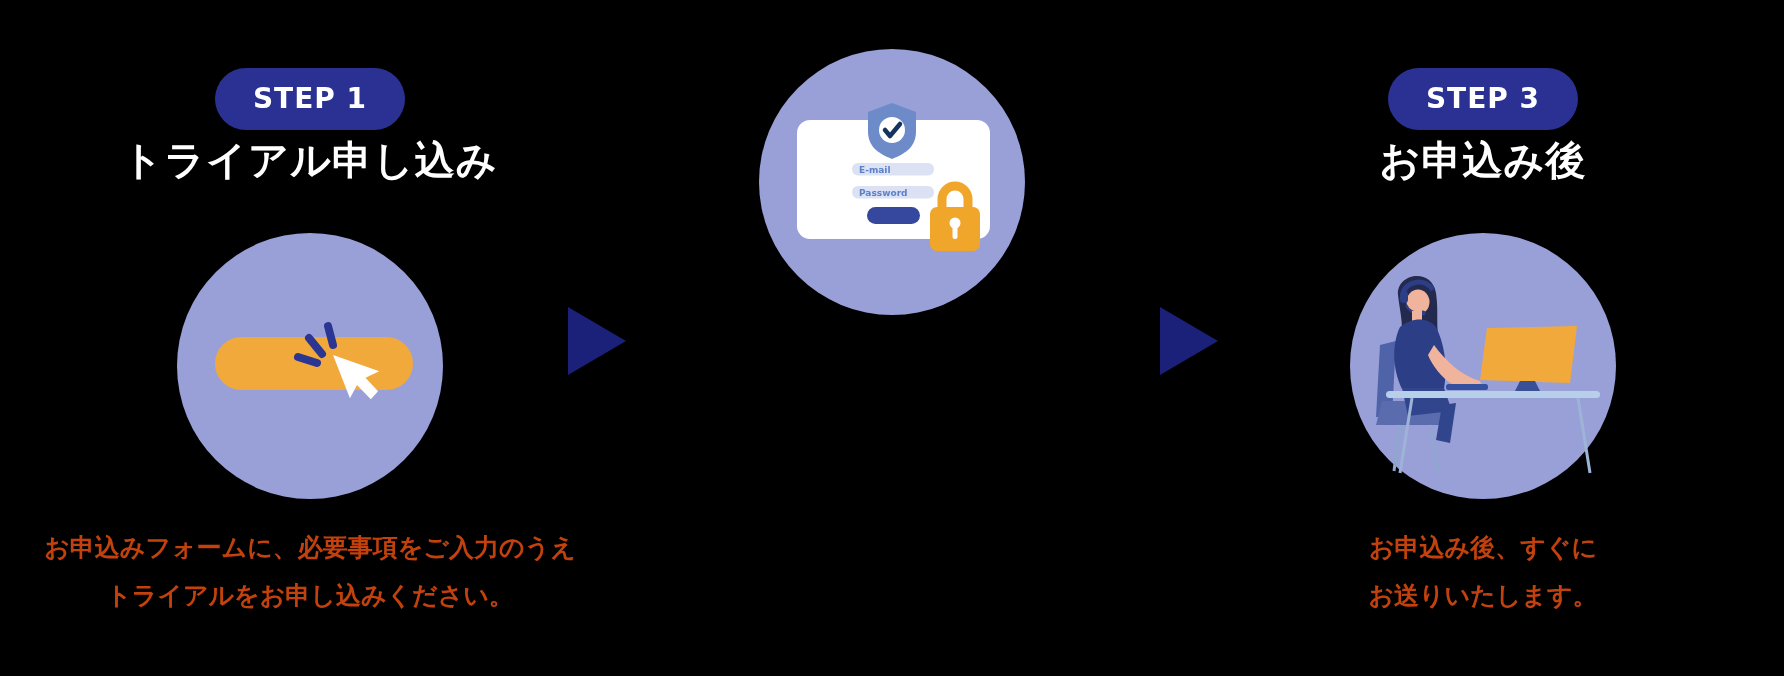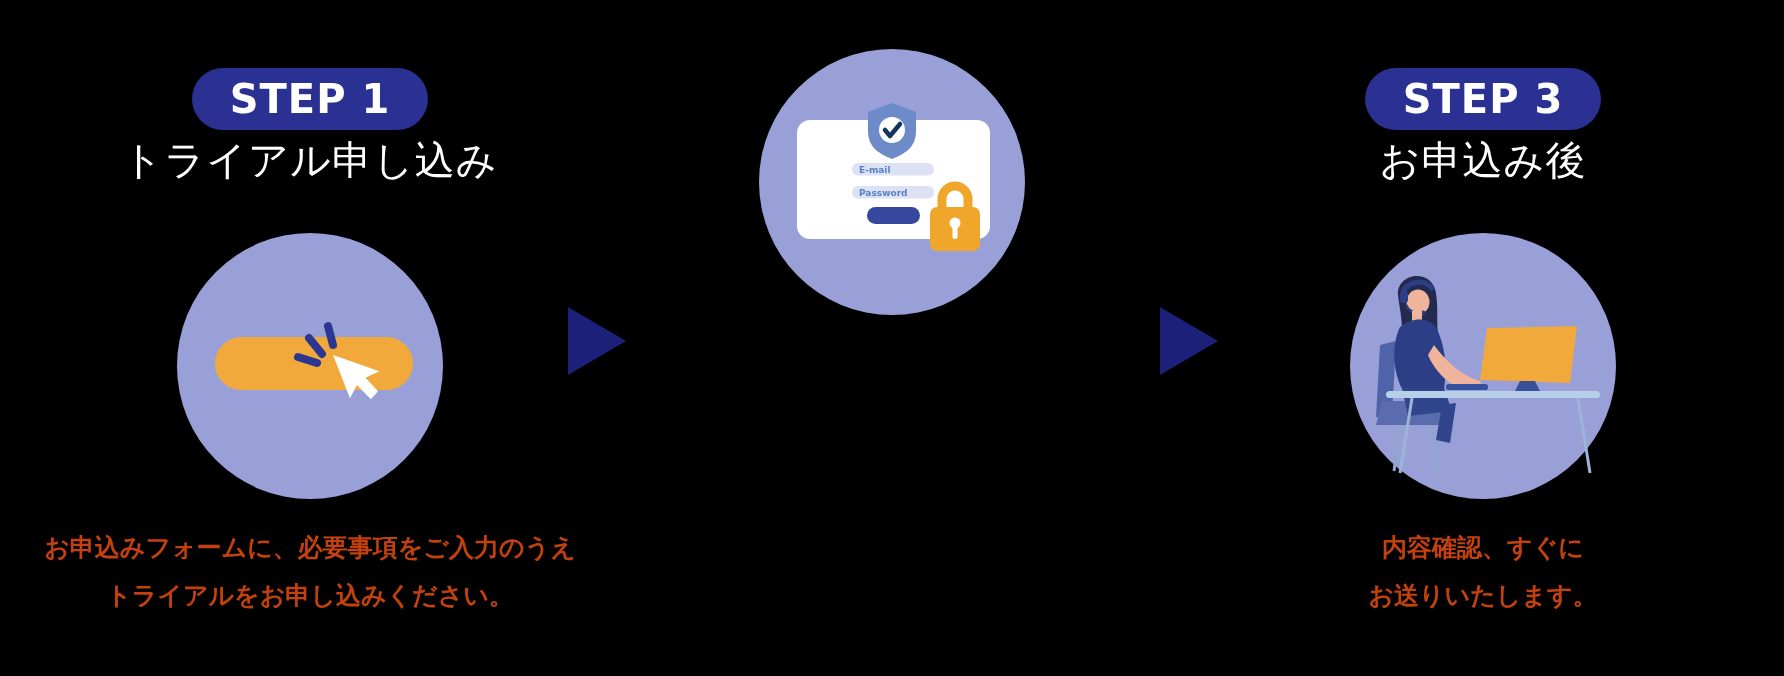--- a/index.html
+++ b/index.html
@@ -5,24 +5,24 @@
   html,body{margin:0;padding:0;background:#000;}
   .stage{
     position:relative;width:1784px;height:676px;background:#000;overflow:hidden;
     font-family:"DejaVu Sans","Liberation Sans",sans-serif;color:#fff;
   }
   .step{position:absolute;top:0;width:560px;text-align:center;}
   .step1{left:30px}.step2{left:612px}.step3{left:1203px}
   .badge{
     display:inline-block;margin-top:68px;padding:12px 38px;
     background:#2b3193;border-radius:34px;
-    font-size:40px;font-weight:bold;line-height:38px;color:#fff;letter-spacing:1px;
+    font-size:28px;font-weight:bold;line-height:38px;color:#fff;letter-spacing:1px;
   }
   .title{
-    margin-top:6px;font-size:40px;line-height:48px;font-weight:normal;color:#fff;letter-spacing:1px;
+    margin-top:6px;font-size:40px;line-height:48px;font-weight:bold;color:#fff;letter-spacing:1px;
   }
   .illus{display:block;margin:49px auto 0;width:266px;height:266px;}
   .desc{margin-top:25px;font-size:25px;line-height:48px;font-weight:bold;color:#c2410c;}
   .arrow{
     position:absolute;top:307px;width:0;height:0;
     border-top:34px solid transparent;border-bottom:34px solid transparent;
     border-left:58px solid #1b2178;
   }
   .arrow.a1{left:568px}.arrow.a2{left:1160px}
 </style>
@@ -113,18 +113,18 @@
         <polygon points="170,148 185,148 191,160 164,160" fill="#3a5096"></polygon>
       </g>
       <g>
         <rect x="96" y="151" width="42" height="6" rx="2.5" fill="#35509e"></rect>
         <rect x="36" y="158" width="214" height="7" rx="3.5" fill="#b7cfe8"></rect>
         <line x1="62" y1="165" x2="50" y2="240" stroke="#9db4d6" stroke-width="3"></line>
         <line x1="228" y1="165" x2="240" y2="240" stroke="#9db4d6" stroke-width="3"></line>
       </g>
     </svg>
     <div class="desc">
-      <div>内容確認、すぐに</div>
+      <div>お申込み後、すぐに</div>
       <div>お送りいたします。</div>
     </div>
   </div>
 
 </div>
 
 </body></html>

